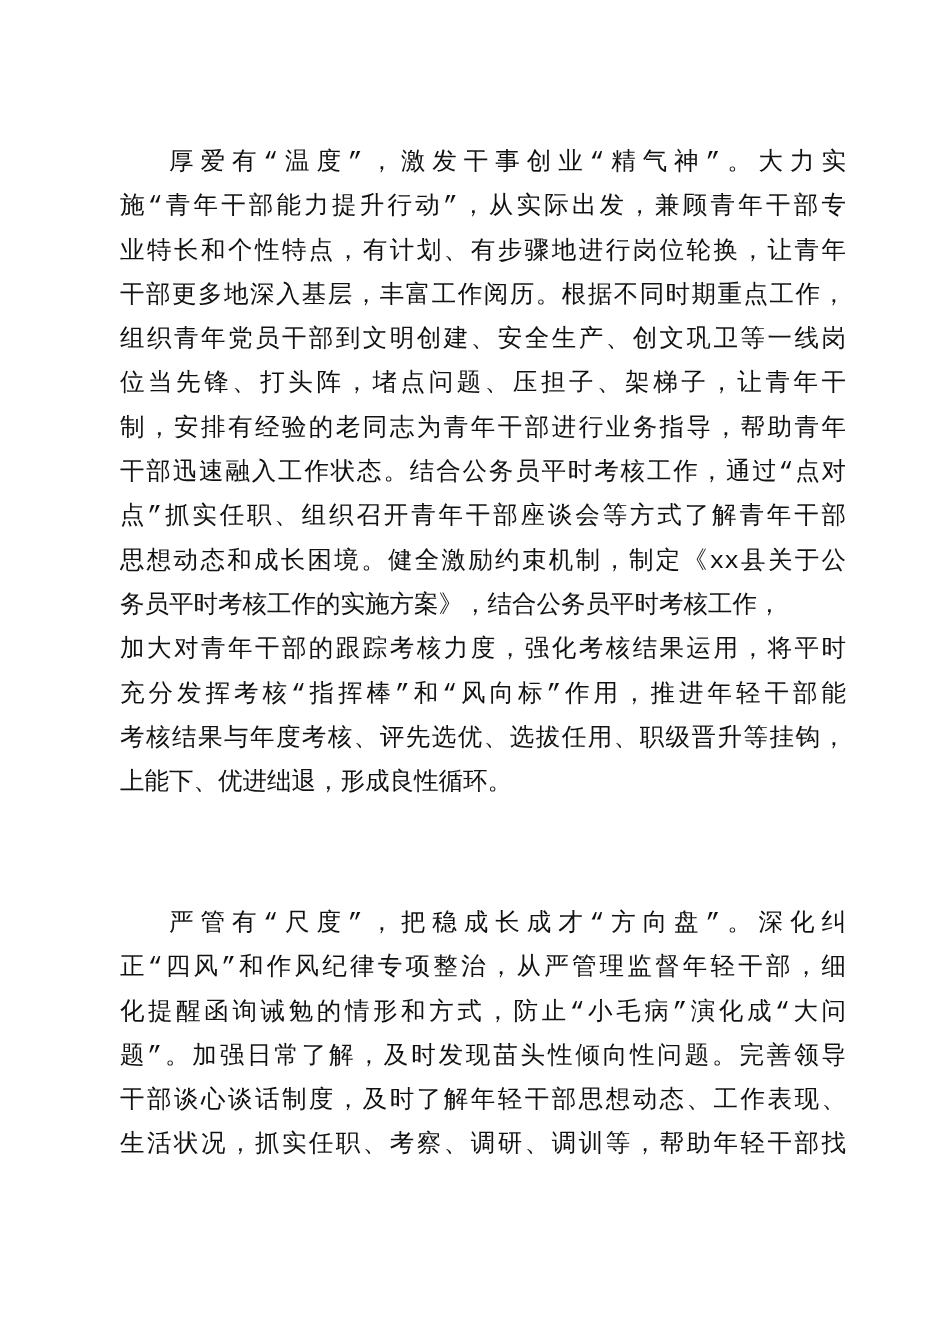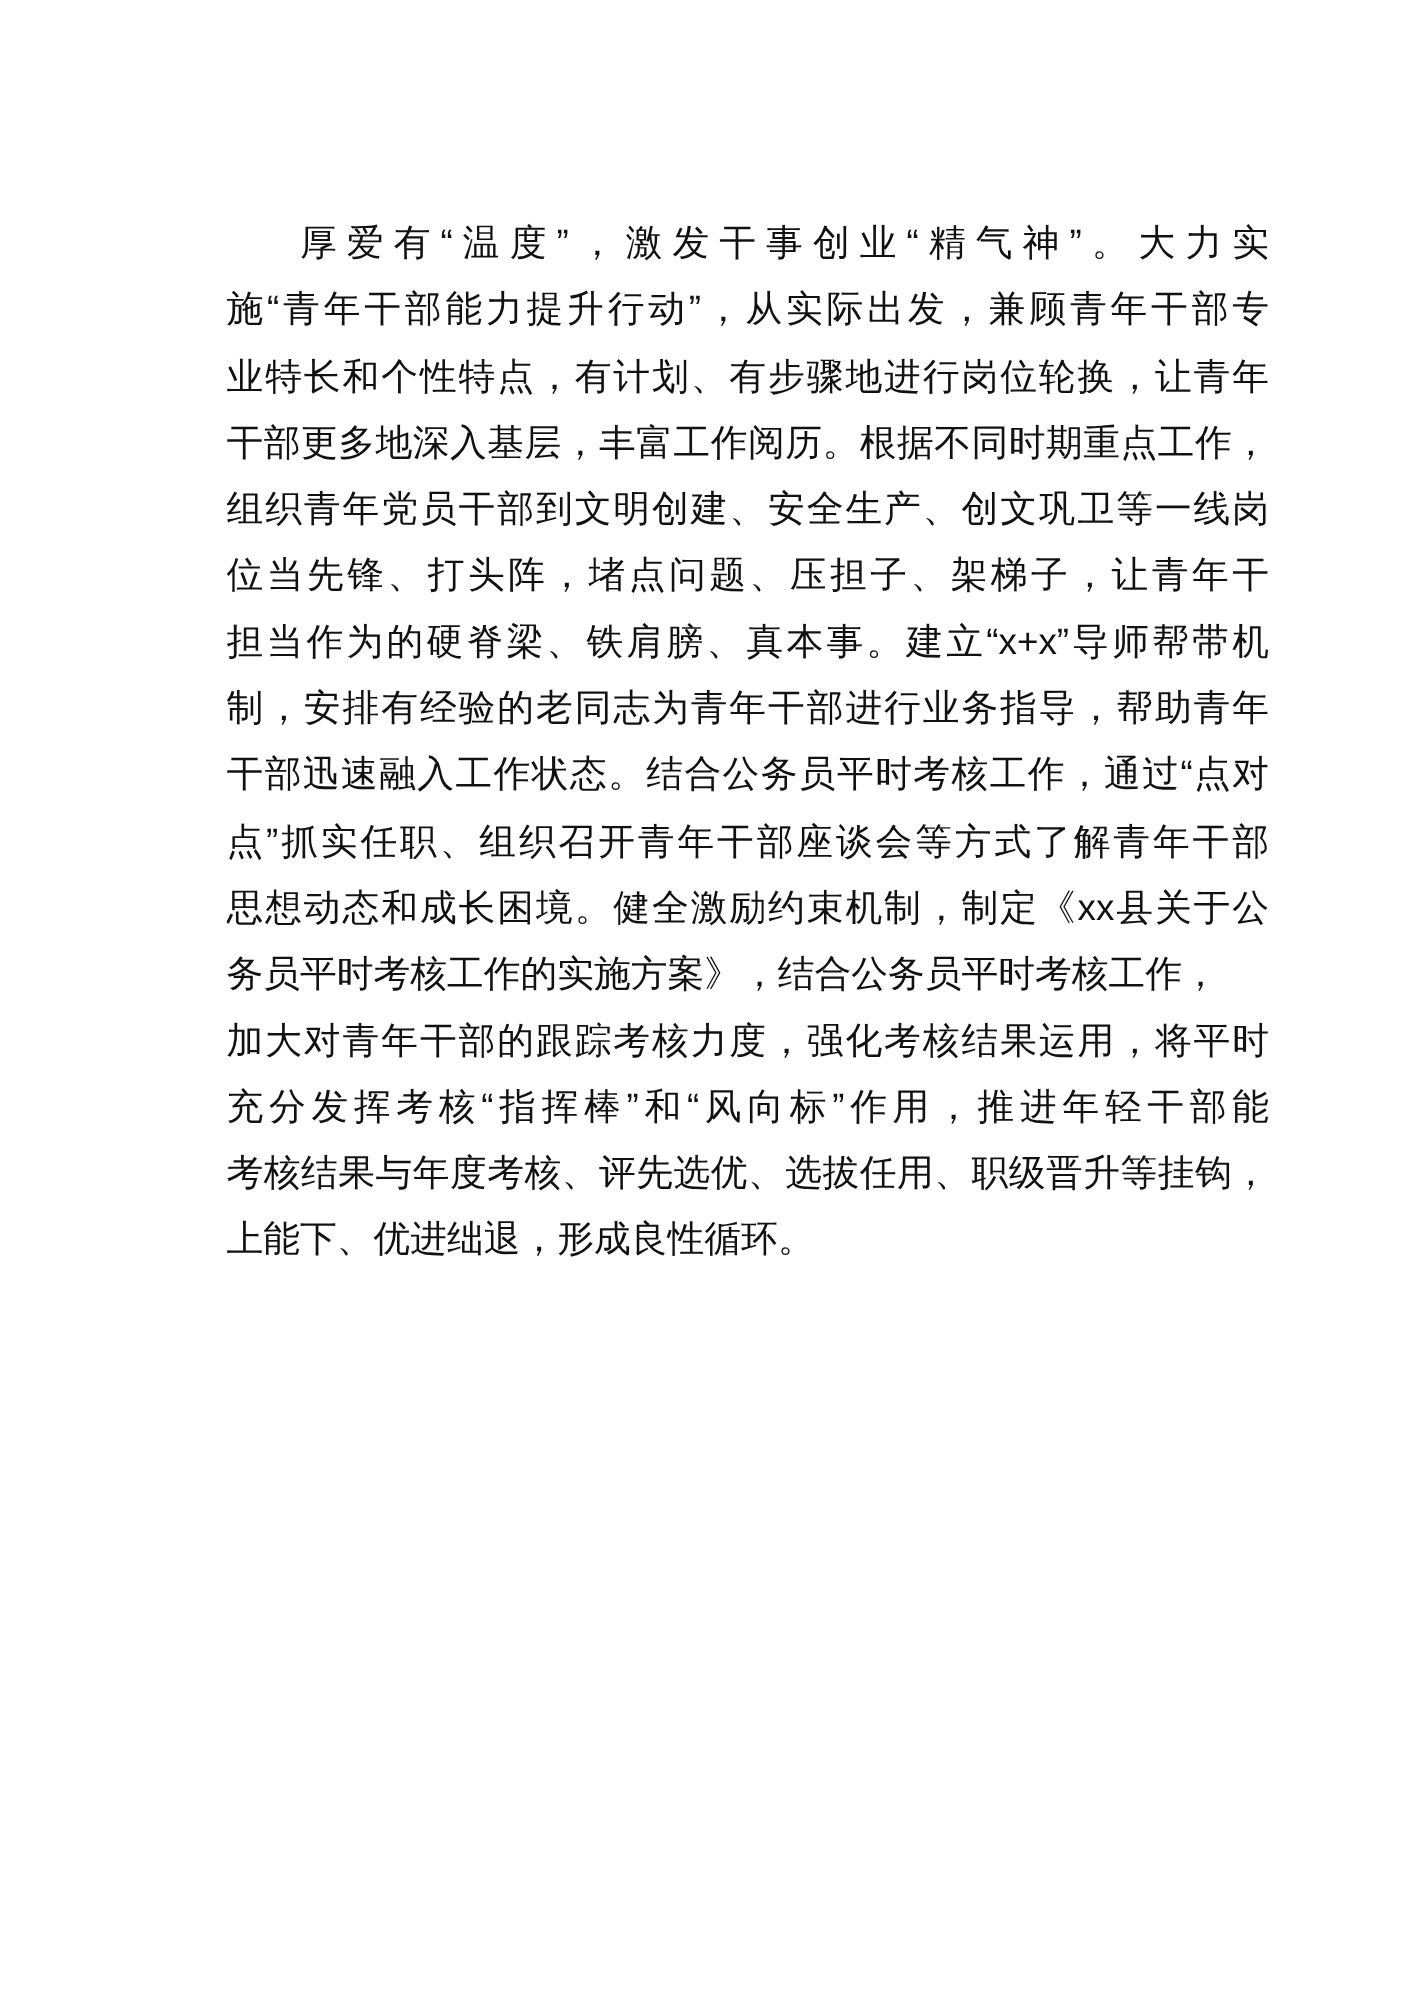--- a/index.html
+++ b/index.html
@@ -5,51 +5,57 @@
     html, body { margin: 0; padding: 0; background: #ffffff; }
     body { width: 950px; height: 1344px; position: relative; overflow: hidden; }
     .page {
       position: absolute; left: 0; top: 0; width: 950px; height: 1344px; background: #fff;
     }
     .para { position: absolute; left: 120px; width: 726px; }
     .line {
       display: block;
       height: 44.3px;
       line-height: 44.3px;
-      font-family: Liberation Sans, sans-serif;
+      font-family: Liberation Mono, monospace;
       font-size: 24.5px;
       color: #111;
       white-space: nowrap;
       text-align: justify;
       text-align-last: justify;
       overflow: hidden;
-      margin-left: 31px;
     }
     .line.last { text-align-last: left; }
     .line.indent { padding-left: 49px; }
     .line.short { width: 640px; text-align-last: left; }
   </style>
 </head>
 <body>
 
 <div class="page">
 
   <div class="para" style="top:141px;">
     <span class="line indent">厚爱有“温度”，激发干事创业“精气神”。大力实</span>
     <span class="line">施“青年干部能力提升行动”，从实际出发，兼顾青年干部专</span>
     <span class="line">业特长和个性特点，有计划、有步骤地进行岗位轮换，让青年</span>
     <span class="line">干部更多地深入基层，丰富工作阅历。根据不同时期重点工作，</span>
     <span class="line">组织青年党员干部到文明创建、安全生产、创文巩卫等一线岗</span>
     <span class="line">位当先锋、打头阵，堵点问题、压担子、架梯子，让青年干</span>
-    <span class="line">担当作为的硬脊梁、铁肩膀、真本事。建立“x+x”导师帮带机</span>
     <span class="line">制，安排有经验的老同志为青年干部进行业务指导，帮助青年</span>
     <span class="line">干部迅速融入工作状态。结合公务员平时考核工作，通过“点对</span>
     <span class="line">点”抓实任职、组织召开青年干部座谈会等方式了解青年干部</span>
     <span class="line">思想动态和成长困境。健全激励约束机制，制定《xx县关于公</span>
     <span class="line short" style="width:700px">务员平时考核工作的实施方案》，结合公务员平时考核工作，</span>
     <span class="line">加大对青年干部的跟踪考核力度，强化考核结果运用，将平时</span>
     <span class="line">充分发挥考核“指挥棒”和“风向标”作用，推进年轻干部能</span>
     <span class="line">考核结果与年度考核、评先选优、选拔任用、职级晋升等挂钩，</span>
     <span class="line last">上能下、优进绌退，形成良性循环。</span>
   </div>
 
+  <div class="para" style="top:902px;">
+    <span class="line indent">严管有“尺度”，把稳成长成才“方向盘”。深化纠</span>
+    <span class="line">正“四风”和作风纪律专项整治，从严管理监督年轻干部，细</span>
+    <span class="line">化提醒函询诫勉的情形和方式，防止“小毛病”演化成“大问</span>
+    <span class="line">题”。加强日常了解，及时发现苗头性倾向性问题。完善领导</span>
+    <span class="line">干部谈心谈话制度，及时了解年轻干部思想动态、工作表现、</span>
+    <span class="line">生活状况，抓实任职、考察、调研、调训等，帮助年轻干部找</span>
+  </div>
 
 </div>
 
 </body></html>

